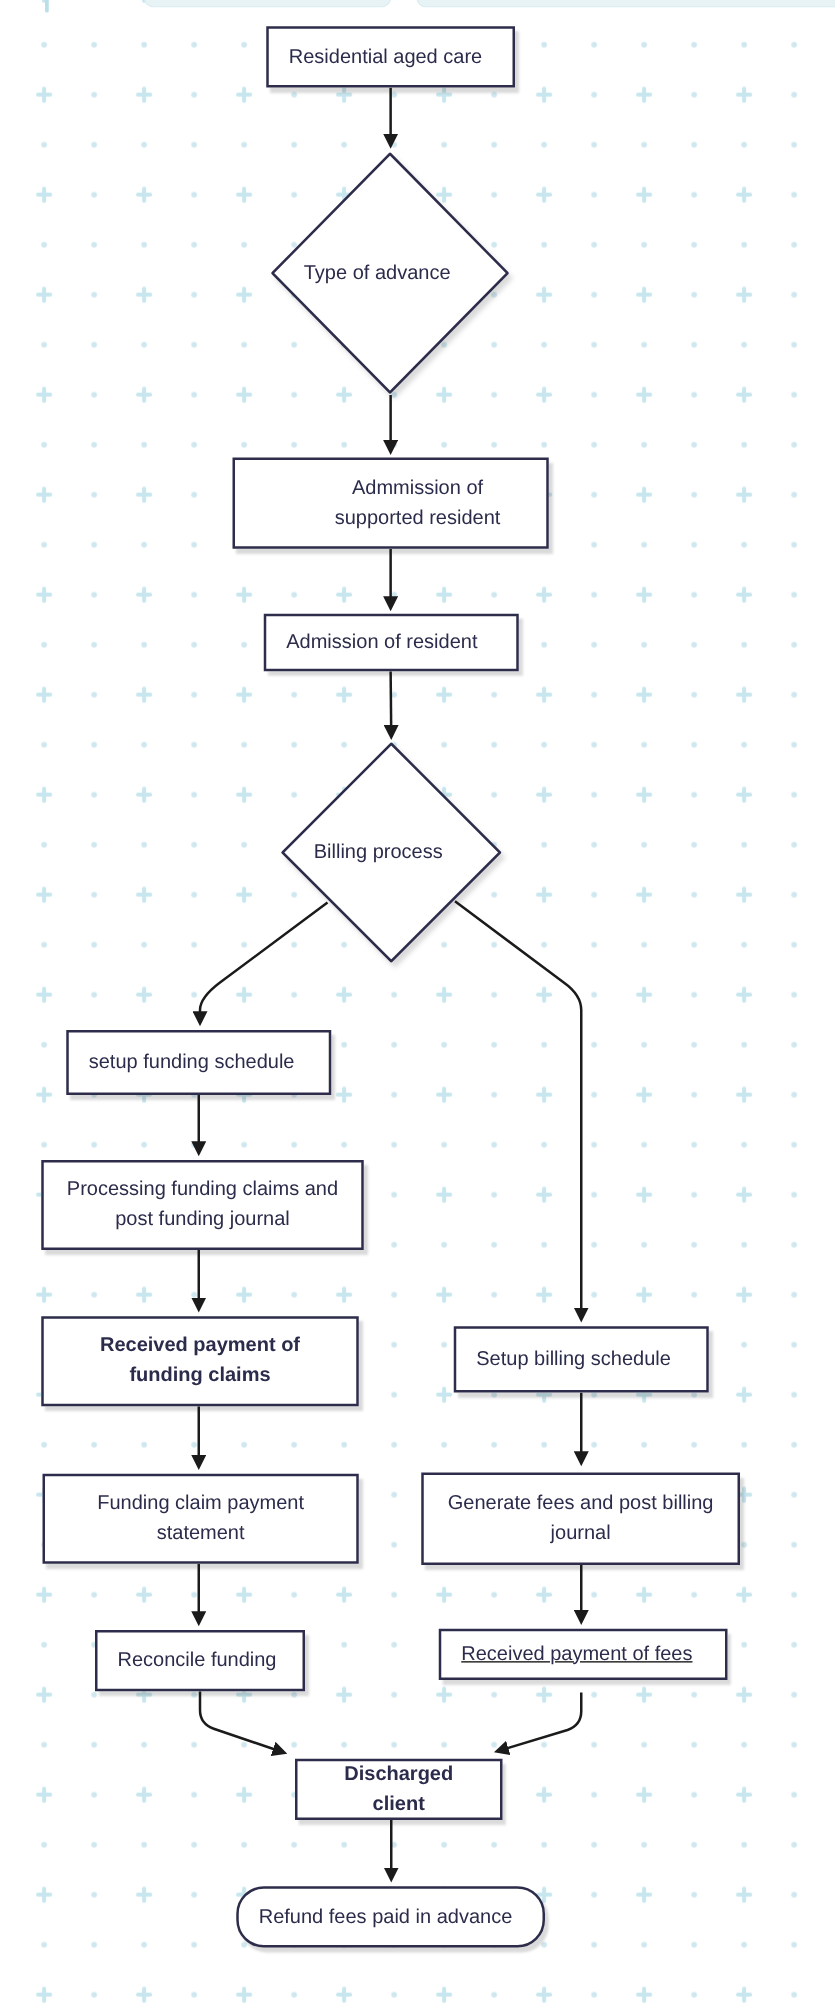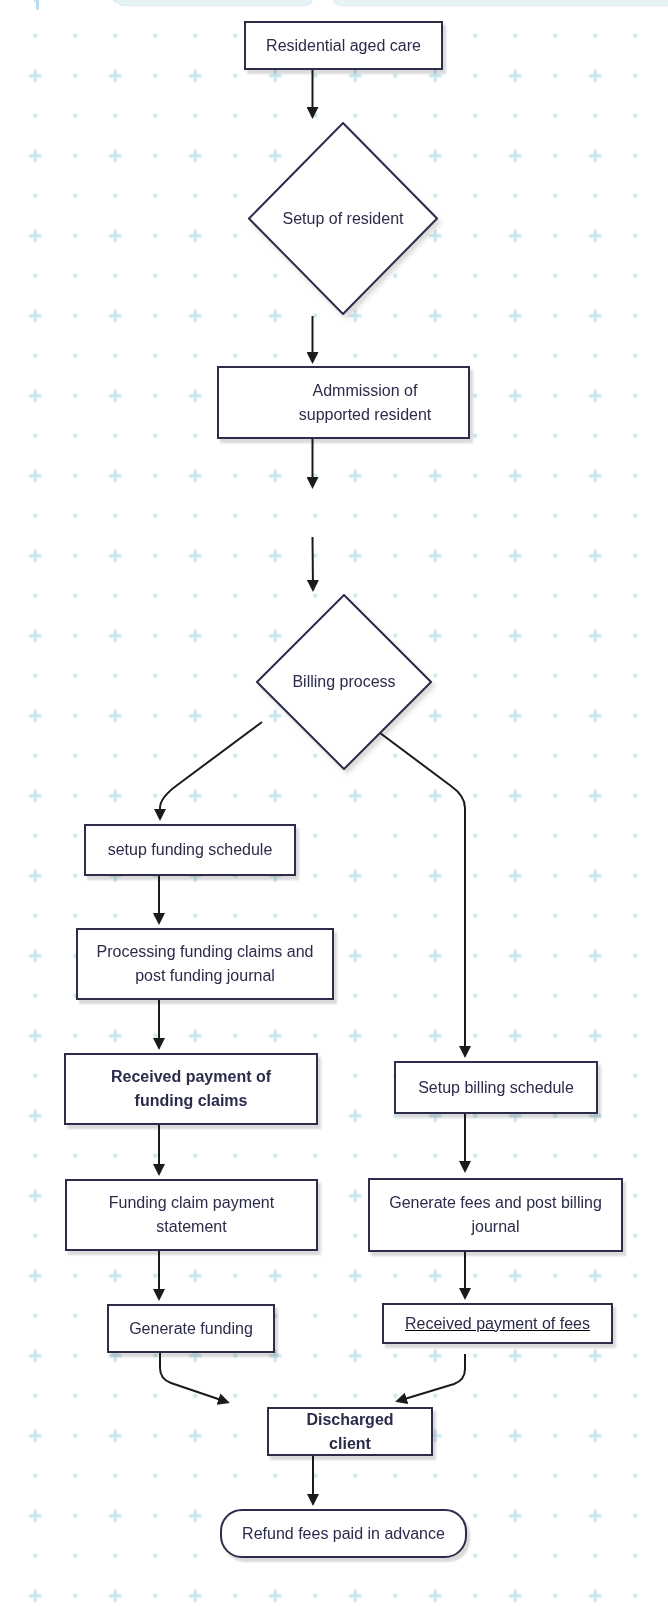--- a/index.html
+++ b/index.html
@@ -40,23 +40,22 @@
     stroke-width: 2;
     stroke-linecap: butt;
     stroke-linejoin: round;
   }
   #arrowhead-path { fill: var(--edge, #1b1b1b); }
 
   
   #node-layer { position: absolute; inset: 0; z-index: 3; }
   .node {
     position: absolute;
-    display: flex; align-items: center; justify-content: center;
+    display: flex; align-items: center; justify-content: flex-start;
     box-sizing: border-box;
-    margin-left: 31px;
   }
   .node.rect {
     background: var(--node-fill, #ffffff);
     border: 2px solid var(--node-border, #2d2d4b);
     box-shadow: 3px 4px 2px rgba(27,27,27,0.16);
   }
   .node.diamond { background: transparent; }
   .node.diamond .shape-svg {
     position: absolute; inset: 0;
     filter: drop-shadow(3px 4px 2px rgba(27,27,27,0.16));
@@ -128,45 +127,48 @@
     </svg>
 
   <div id="node-layer">
       <div class="node rect" style="left: 213px; top: 21px; width: 199px; height: 49px;">
         <div class="label">Residential aged care</div>
       </div>
       <div class="node diamond" style="left: 217px; top: 122px; width: 190px; height: 193px;">
         <svg class="shape-svg" width="190" height="193" viewBox="0 0 190 193">
           <polygon points="95,1 189,96.5 95,192 1,96.5"></polygon>
         </svg>
-        <div class="label">Setup of resident</div>
+        <div class="label">Type of advance</div>
       </div>
       <div class="node rect" style="left: 186px; top: 366px; width: 253px; height: 73px; padding-left: 43px;">
         <div class="label">Admmission of supported resident</div>
+      </div>
+      <div class="node rect" style="left: 211px; top: 491px; width: 204px; height: 46px;">
+        <div class="label">Admission of resident</div>
       </div>
       <div class="node diamond" style="left: 225px; top: 594px; width: 176px; height: 176px;">
         <svg class="shape-svg" width="176" height="176" viewBox="0 0 176 176">
           <polygon points="88,1 175,88 88,175 1,88"></polygon>
         </svg>
         <div class="label">Billing process</div>
       </div>
       <div class="node rect" style="left: 53px; top: 824px; width: 212px; height: 52px;">
         <div class="label">setup funding schedule</div>
       </div>
-      <div class="node rect" style="left: 45px; top: 928px; width: 258px; height: 72px;">
+      <div class="node rect" style="left: 33px; top: 928px; width: 258px; height: 72px;">
         <div class="label">Processing funding claims and post funding journal</div>
       </div>
       <div class="node rect" style="left: 33px; top: 1053px; width: 254px; height: 72px; font-weight: bold;">
         <div class="label">Received payment of funding claims</div>
       </div>
       <div class="node rect" style="left: 34px; top: 1179px; width: 253px; height: 72px;">
         <div class="label">Funding claim payment statement</div>
       </div>
       <div class="node rect" style="left: 76px; top: 1304px; width: 168px; height: 49px;">
-        <div class="label">Generate funding</div>
+        <div class="label">Reconcile funding</div>
       </div>
       <div class="node rect" style="left: 363px; top: 1061px; width: 204px; height: 53px;">
         <div class="label">Setup billing schedule</div>
       </div>
       <div class="node rect" style="left: 337px; top: 1178px; width: 255px; height: 74px;">
         <div class="label">Generate fees and post billing journal</div>
       </div>
       <div class="node rect" style="left: 351px; top: 1303px; width: 231px; height: 41px; text-decoration: underline;">
         <div class="label">Received payment of fees</div>
       </div>

